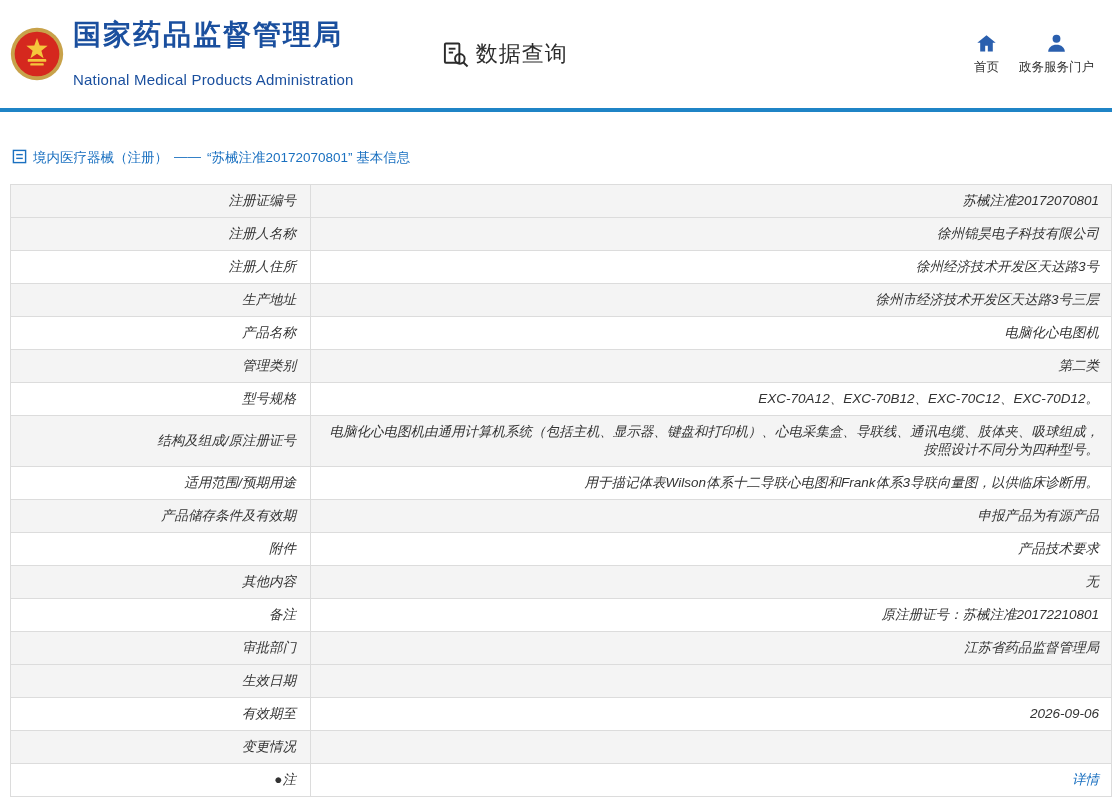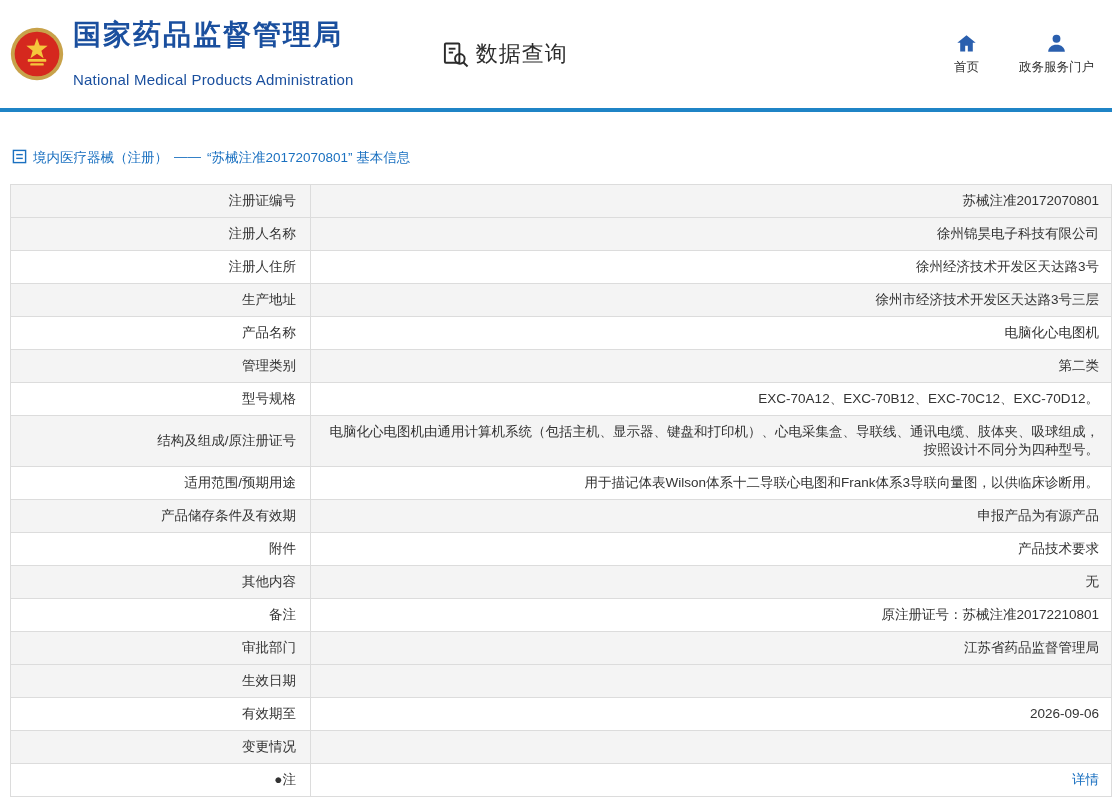--- a/index.html
+++ b/index.html
@@ -18,37 +18,38 @@
   }
   
   .header{height:108px;display:flex;align-items:center;padding:0 14px 0 10px;}
   .logo-block{display:flex;align-items:center;gap:9px;cursor:pointer;}
   .emblem{width:54px;height:54px;flex:0 0 auto;}
   .title-cn{font-size:28px;font-weight:bold;color:var(--brand-blue);letter-spacing:2px;line-height:1.1;}
   .title-en{font-size:15px;color:var(--brand-blue);margin-top:21px;letter-spacing:.2px;}
   .query{display:flex;align-items:center;gap:7px;margin-left:88px;cursor:pointer;}
   .query-icon{width:27px;height:27px;}
   .query-label{font-size:22px;font-weight:400;color:#2b2b2b;letter-spacing:1px;}
-  .hnav{margin-left:auto;display:flex;gap:40px;padding-right:4px;}
+  .hnav{margin-left:auto;display:flex;gap:20px;padding-right:4px;}
   .hnav-item{display:flex;flex-direction:column;align-items:center;gap:5px;cursor:pointer;text-decoration:none;}
   .hnav-icon{width:21px;height:21px;}
   .hnav-label{font-size:12.5px;color:#333;white-space:nowrap;}
   
   .blue-rule{height:4px;background:var(--rule-blue);}
   
   .breadcrumb{margin:37px 0 0 12px;display:flex;align-items:flex-start;gap:6px;font-size:13.5px;color:var(--link-blue);}
   .breadcrumb a{color:var(--link-blue);text-decoration:none;cursor:pointer;}
   .crumb-icon{width:15px;height:15px;flex:0 0 auto;}
   
   .info-table{width:1102px;margin:17px 0 0 10px;border-collapse:collapse;table-layout:fixed;}
   .info-table th,.info-table td{
     border:1px solid var(--border-gray);
     font-size:13.5px;font-weight:normal;
     padding:7px 12px;line-height:18px;height:32px;
     vertical-align:middle;
+    font-style:italic;
   }
   .info-table th{width:300px;text-align:right;padding-right:14px;color:#333;}
   .info-table td{text-align:right;color:#333;word-break:break-all;}
   tr.shaded{background:var(--row-shade);}
   .detail-link{color:var(--link-blue);text-decoration:none;cursor:pointer;}
 </style>
 </head>
 <body>
 
 <header class="header">

